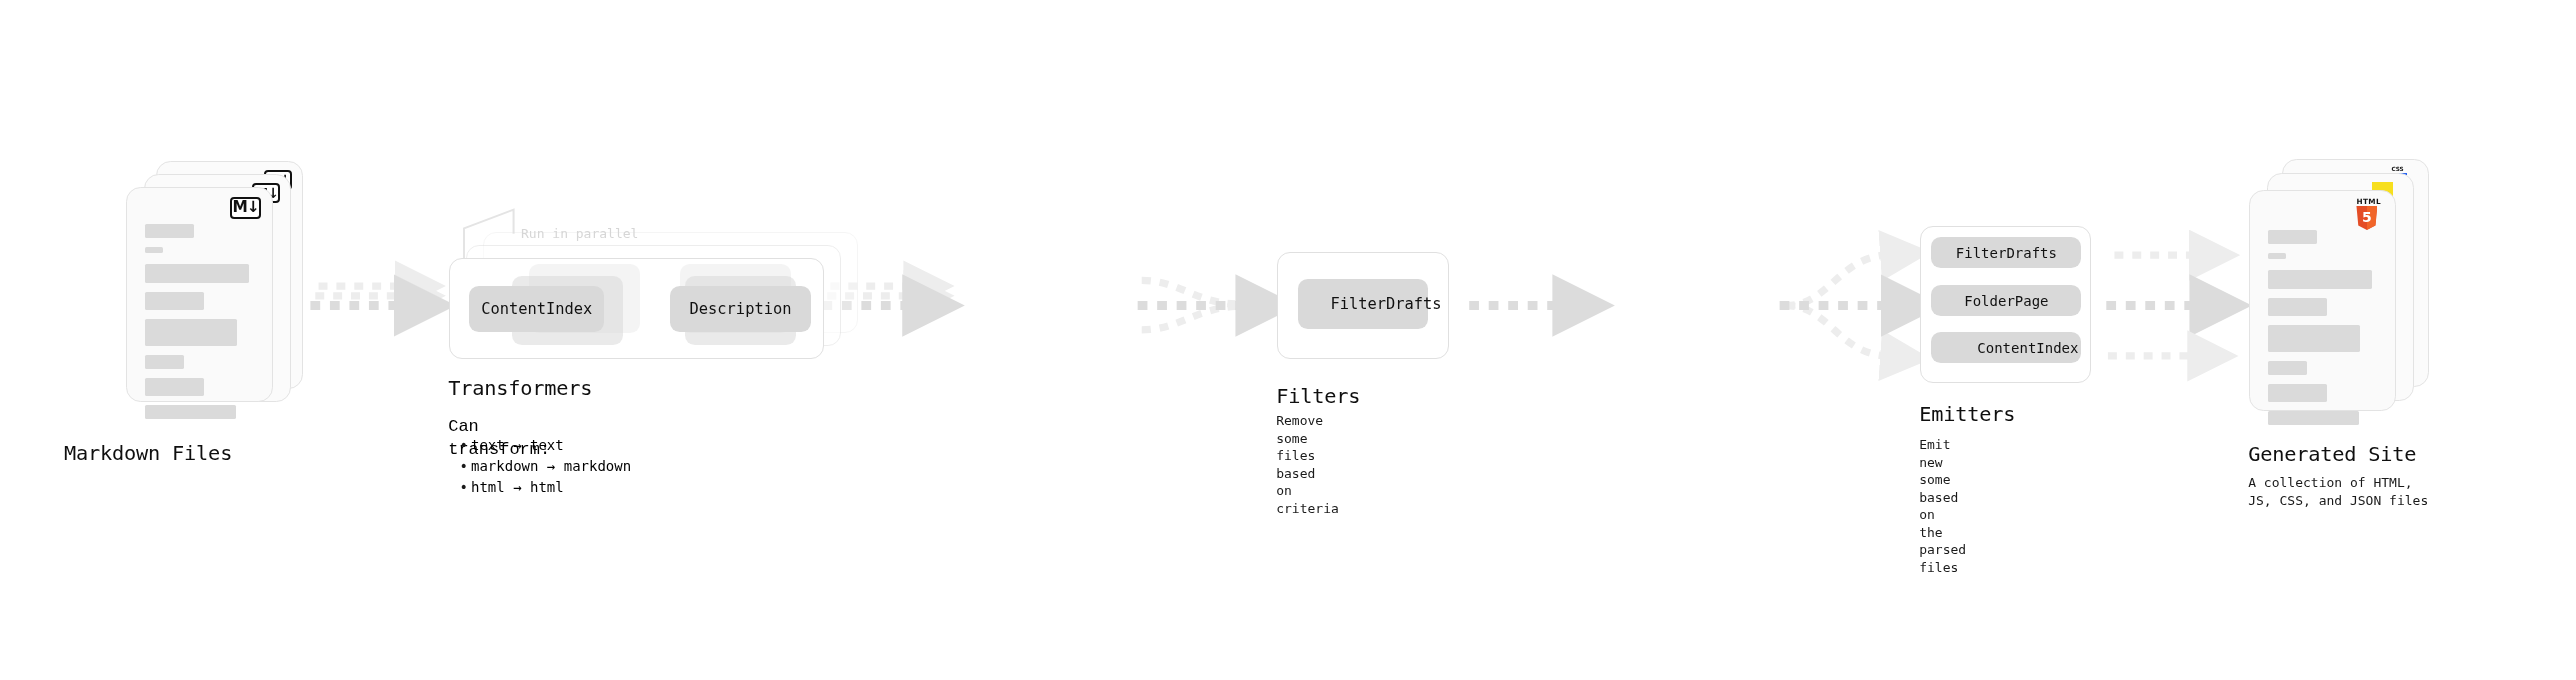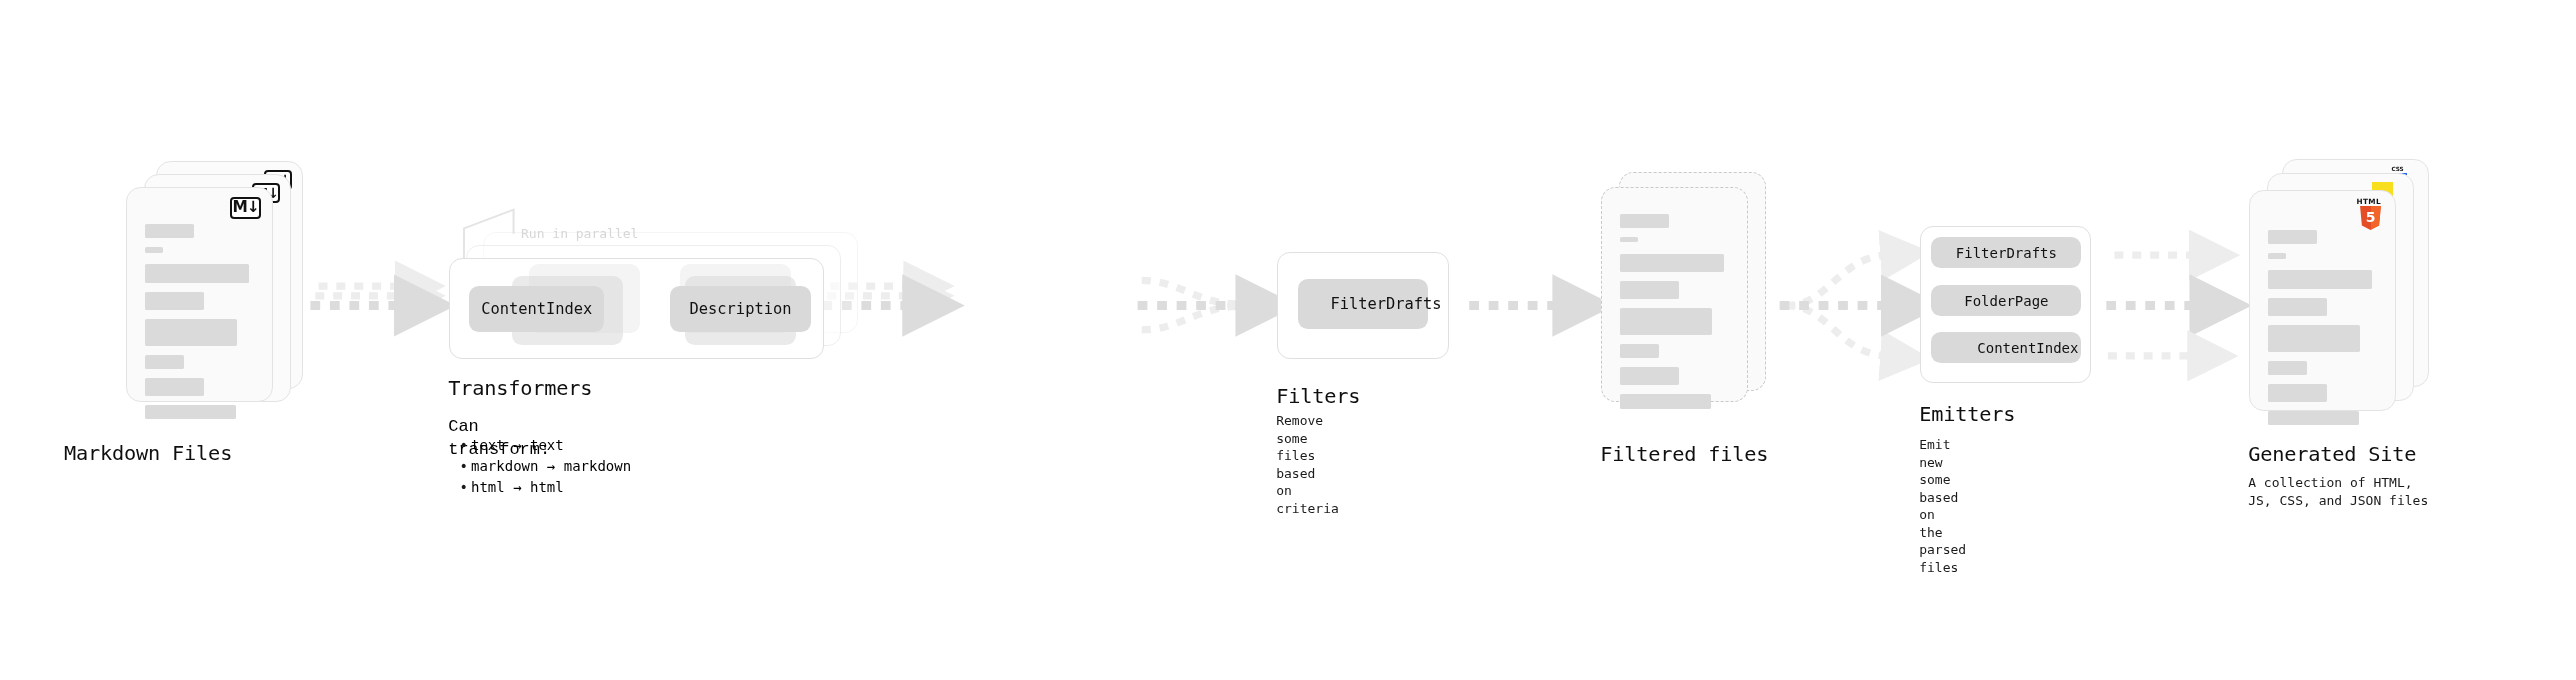--- a/index.html
+++ b/index.html
@@ -46,21 +46,21 @@
     background: #fff;
     display: flex; align-items: center; justify-content: center;
     font-family: "DejaVu Sans", "Liberation Sans", sans-serif;
     font-weight: 700;
     color: #111;
     letter-spacing: -0.8px;
     line-height: 1;
   }
   .badge-html5 {
     position: absolute;
-    display: flex; flex-direction: column; align-items: flex-end;
+    display: flex; flex-direction: column; align-items: flex-start;
   }
   .badge-html5 .h5txt {
     font-family: "DejaVu Sans", "Liberation Sans", sans-serif;
     font-size: 7.3px; font-weight: 700; color: #111; letter-spacing: 0.4px;
     line-height: 1; margin-bottom: 0.8px;
   }
   .shield {
     width: 21px; height: 24.4px;
     background: #e44d26;
     clip-path: polygon(0% 0%, 100% 0%, 91% 82%, 50% 100%, 9% 82%);
@@ -283,39 +283,20 @@
 
   <div class="node" style="left:1277px; top:252px;">
     <div class="panel" style="left:0px; top:0px; width:172px; height:107px;"></div>
     <div class="chip" style="left:21px; top:27px; width:130px; height:50px;padding-left:46px;">FilterDrafts</div>
 
     <div class="caption-title" style="position:absolute; left:-0.8px; top:132px;">Filters</div>
     <div class="caption-sub" style="position:absolute; left:-0.8px; top:160px;">Remove some files based
 on criteria</div>
   </div>
 
-  <div class="node" style="left:1601px; top:172px;">
-    <div class="stack" style="width:179px; height:244px;">
-      <div class="card dashed" style="left:18px; top:0px; width:147px; height:219px;"></div>
-      <div class="card dashed" style="left:0px; top:14.6px; width:147px; height:215px;">
-        <div class="lines" style="top:26px; left:18px; right:16.3px;">
-          <div class="line" style="width:49px; height:14px;"></div>
-          <div class="line" style="width:18px; height:5.7px; margin-bottom:11.4px;"></div>
-          <div class="line" style="width:104px; height:18.7px;"></div>
-          <div class="line" style="width:59px; height:18px;"></div>
-          <div class="line" style="width:92px; height:27px;"></div>
-          <div class="line" style="width:39px; height:14px;"></div>
-          <div class="line" style="width:59px; height:18px;"></div>
-          <div class="line" style="width:91px; height:14.6px;"></div>
-        </div>
-      </div>
-    </div>
-
-    <div class="caption-title" style="position:absolute; left:-0.8px; top:270px;">Filtered files</div>
-  </div>
 
   <div class="node" style="left:1920px; top:226px;">
     <div class="panel" style="left:0px; top:0px; width:171px; height:157px;"></div>
 
     <div class="chip" style="left:11.4px; top:11.4px; width:150px; height:31px; font-size:14px;">FilterDrafts</div>
     <div class="chip" style="left:11.4px; top:59px; width:150px; height:31px; font-size:14px;">FolderPage</div>
     <div class="chip" style="left:11.4px; top:106px; width:150px; height:31px; font-size:14px;padding-left:43px;">ContentIndex</div>
 
     <div class="caption-title" style="position:absolute; left:-0.8px; top:176px;">Emitters</div>
     <div class="caption-sub" style="position:absolute; left:-0.8px; top:210px;">Emit new some based on

